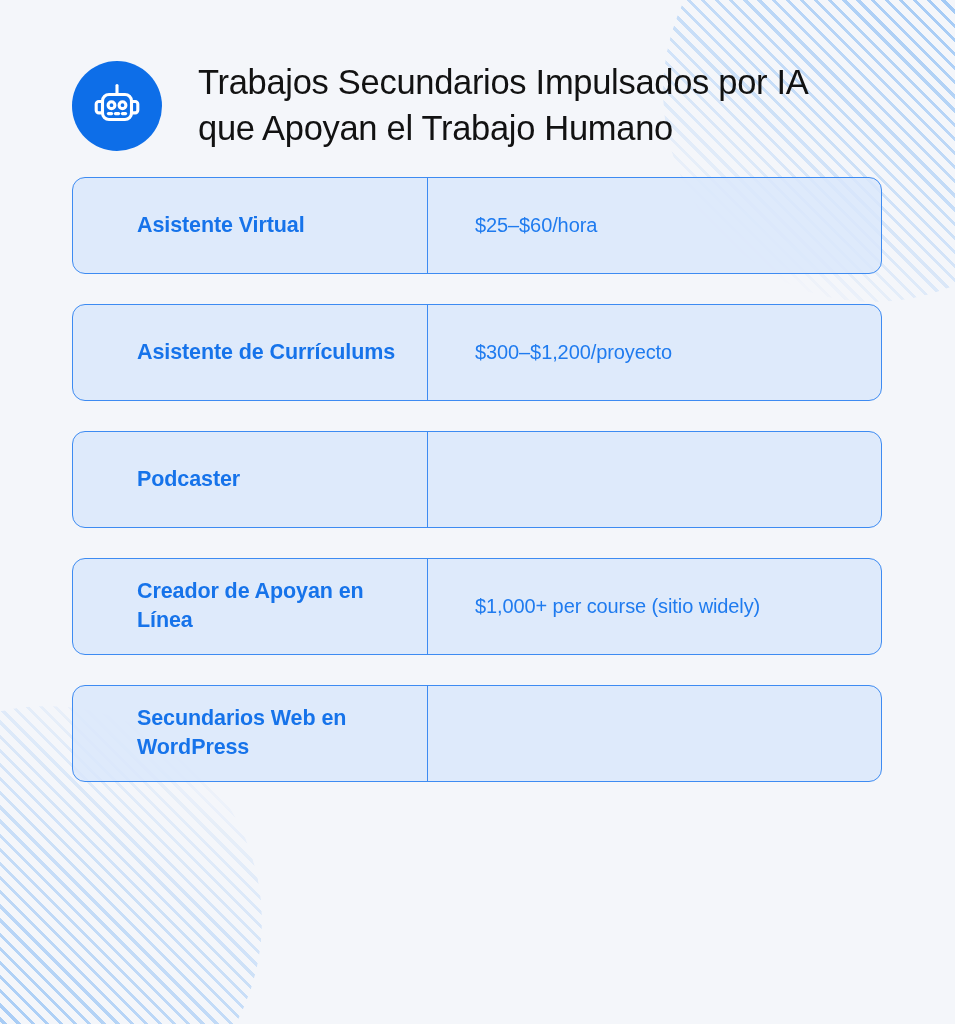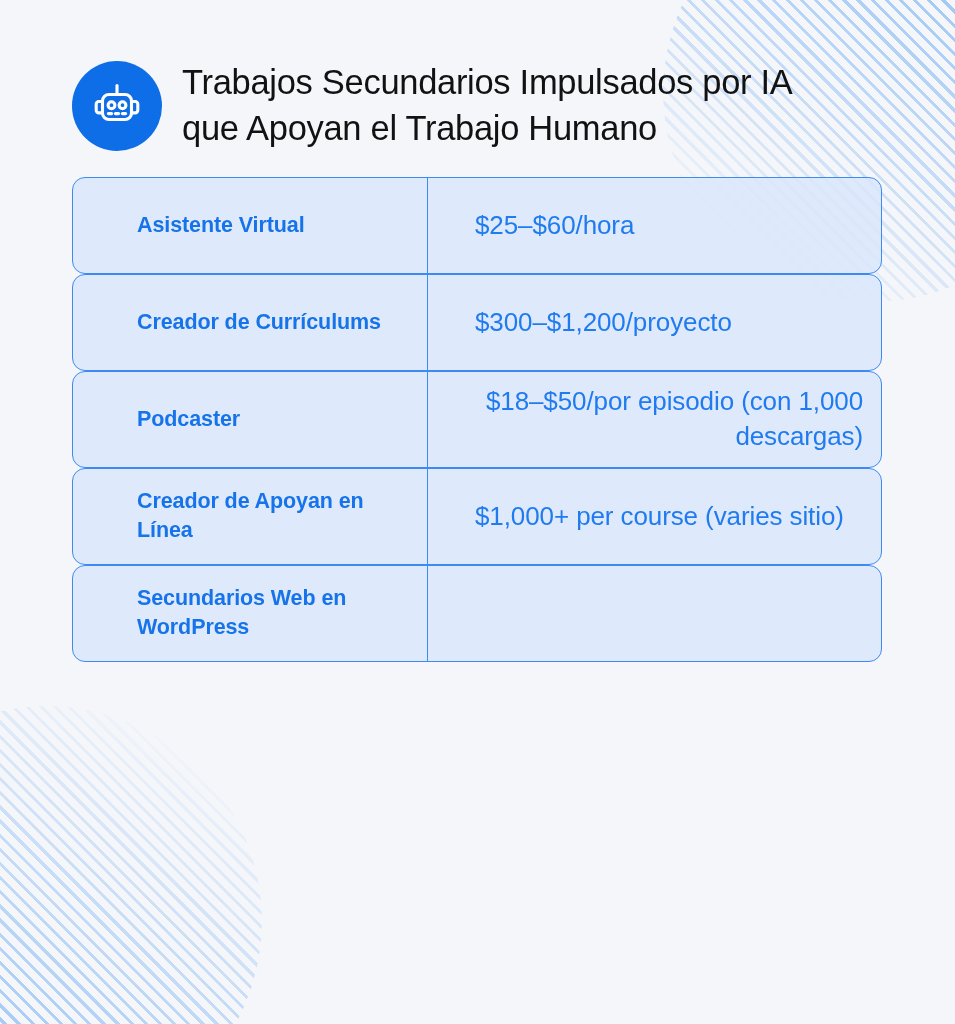--- a/index.html
+++ b/index.html
@@ -54,21 +54,21 @@
 
   
   .page {
     position: relative;
     z-index: 2;
   }
   .header {
     display: flex;
     align-items: center;
     padding: 58px 70px 0 72px;
-    gap: 20px;
+    gap: 36px;
   }
   .robot-badge {
     flex: 0 0 auto;
     width: 90px;
     height: 90px;
     border-radius: 50%;
     background: #0d6ee8;
     display: flex;
     align-items: center;
     justify-content: center;
@@ -85,20 +85,21 @@
     margin: 0;
     padding-top: 2px;
   }
 
   
   .table {
     margin: 25px 0 0 0;
     padding: 0 73px 0 72px;
     display: flex;
     flex-direction: column;
+    gap: 30px;
   }
   .row {
     position: relative;
     display: flex;
     align-items: stretch;
     min-height: 97px;
     border: 1.6px solid #3d8bf2;
     border-radius: 13px;
     background: rgba(217, 231, 251, 0.82);
     box-sizing: border-box;
@@ -115,26 +116,25 @@
     line-height: 1.35;
     color: #1673ea;
     letter-spacing: -0.1px;
   }
   .cell-value {
     flex: 1 1 auto;
     display: flex;
     align-items: center;
     padding: 10px 18px 10px 47px;
     box-sizing: border-box;
-    font-size: 26px;
+    font-size: 20px;
     font-weight: 400;
     line-height: 1.36;
     color: #1f7bef;
     letter-spacing: -0.1px;
-    text-align: right;
   }
   .cell-label span, .cell-value span { display: block; }
 </style>
 </head>
 <body>
 
 <div class="deco-layer">
   <div class="stripe-circle circle-top-right"></div>
   <div class="stripe-circle circle-bottom-left"></div>
 </div>
@@ -166,42 +166,39 @@
       <div class="cell-label">
         <span>Asistente Virtual</span>
       </div>
       <div class="cell-value">
         <span>$25–$60/hora</span>
       </div>
     </div>
 
     <div class="row">
       <div class="cell-label">
-        <span>Creador de Currículums</span>
+        <span>Asistente de Currículums</span>
       </div>
       <div class="cell-value">
         <span>$300–$1,200/proyecto</span>
       </div>
     </div>
 
     <div class="row">
       <div class="cell-label">
         <span>Podcaster</span>
       </div>
+    </div>
+
+    <div class="row">
+      <div class="cell-label">
+        <span>Creador de Apoyan en Línea</span>
+      </div>
       <div class="cell-value">
-        <span>$18–$50/por episodio (con 1,000 descargas)</span>
-      </div>
-    </div>
-
-    <div class="row">
-      <div class="cell-label">
-        <span>Creador de Apoyan en Línea</span>
-      </div>
-      <div class="cell-value">
-        <span>$1,000+ per course (varies sitio)</span>
+        <span>$1,000+ per course (sitio widely)</span>
       </div>
     </div>
 
     <div class="row">
       <div class="cell-label">
         <span>Secundarios Web en WordPress</span>
       </div>
     </div>
 
 

